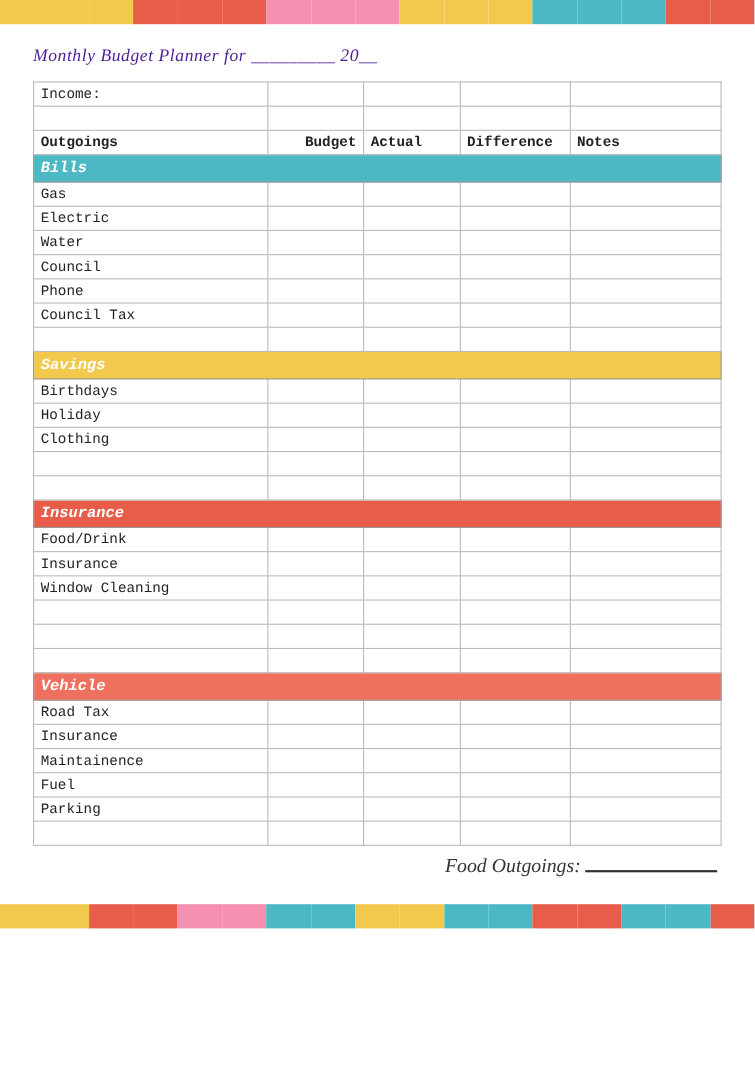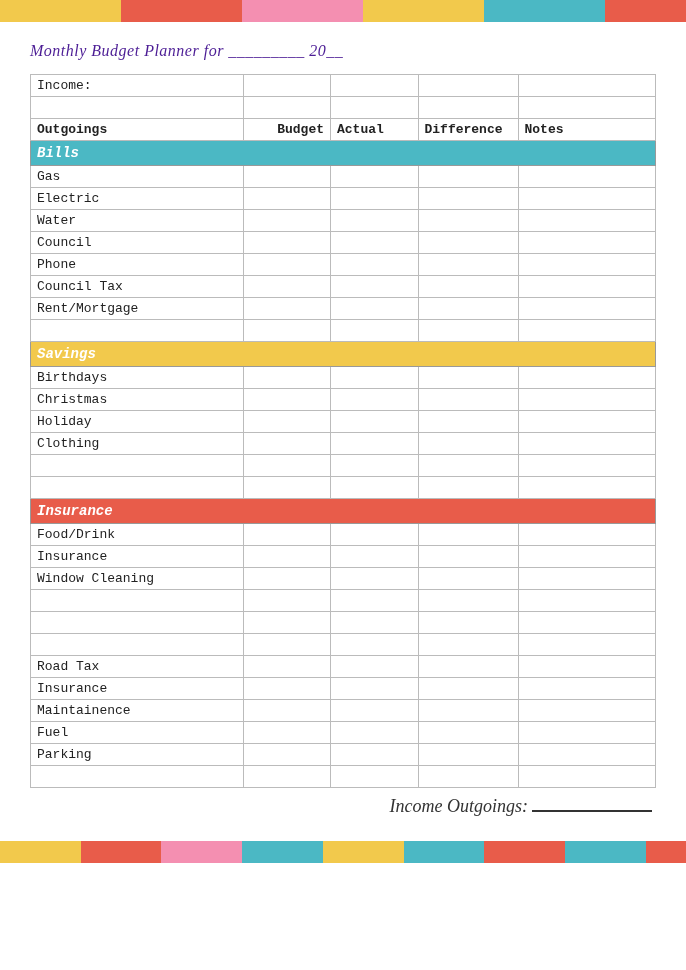--- a/index.html
+++ b/index.html
@@ -196,53 +196,39 @@
           <td></td>
           <td></td>
     </tr>
     <tr class="data-row">
       <td>Council Tax</td>
       <td></td>
           <td></td>
           <td></td>
           <td></td>
     </tr>
-    <tr class="data-row">
-      <td>Rent/Mortgage</td>
-      <td></td>
-          <td></td>
-          <td></td>
-          <td></td>
-    </tr>
     <tr class="empty-row">
       <td></td>
           <td></td>
           <td></td>
           <td></td>
           <td></td>
     </tr>
 
     <tr class="section-header">
       <td colspan="5" class="section-savings">Savings</td>
     </tr>
     <tr class="data-row">
       <td>Birthdays</td>
       <td></td>
           <td></td>
           <td></td>
           <td></td>
     </tr>
     <tr class="data-row">
-      <td>Christmas</td>
-      <td></td>
-          <td></td>
-          <td></td>
-          <td></td>
-    </tr>
-    <tr class="data-row">
       <td>Holiday</td>
       <td></td>
           <td></td>
           <td></td>
           <td></td>
     </tr>
     <tr class="data-row">
       <td>Clothing</td>
       <td></td>
           <td></td>
@@ -303,20 +289,23 @@
           <td></td>
     </tr>
     <tr class="empty-row">
       <td></td>
           <td></td>
           <td></td>
           <td></td>
           <td></td>
     </tr>
 
+    <tr class="section-header">
+      <td colspan="5" class="section-vehicle">Vehicle</td>
+    </tr>
     <tr class="data-row">
       <td>Road Tax</td>
       <td></td>
           <td></td>
           <td></td>
           <td></td>
     </tr>
     <tr class="data-row">
       <td>Insurance</td>
       <td></td>
@@ -349,21 +338,21 @@
       <td></td>
           <td></td>
           <td></td>
           <td></td>
           <td></td>
     </tr>
   </tbody>
     </table>
 
   <div class="total-line">
-    <span>Income Outgoings:</span><span class="underline-fill"></span>
+    <span>Food Outgoings:</span><span class="underline-fill"></span>
   </div>
 
 </div>
 
 <div class="bottom-bar">
   <div class="color-block" style="background:#f2c94c;"></div>
   <div class="color-block" style="background:#f2c94c;"></div>
   <div class="color-block" style="background:#e85c4a;"></div>
   <div class="color-block" style="background:#e85c4a;"></div>
   <div class="color-block" style="background:#f48fb1;"></div>

